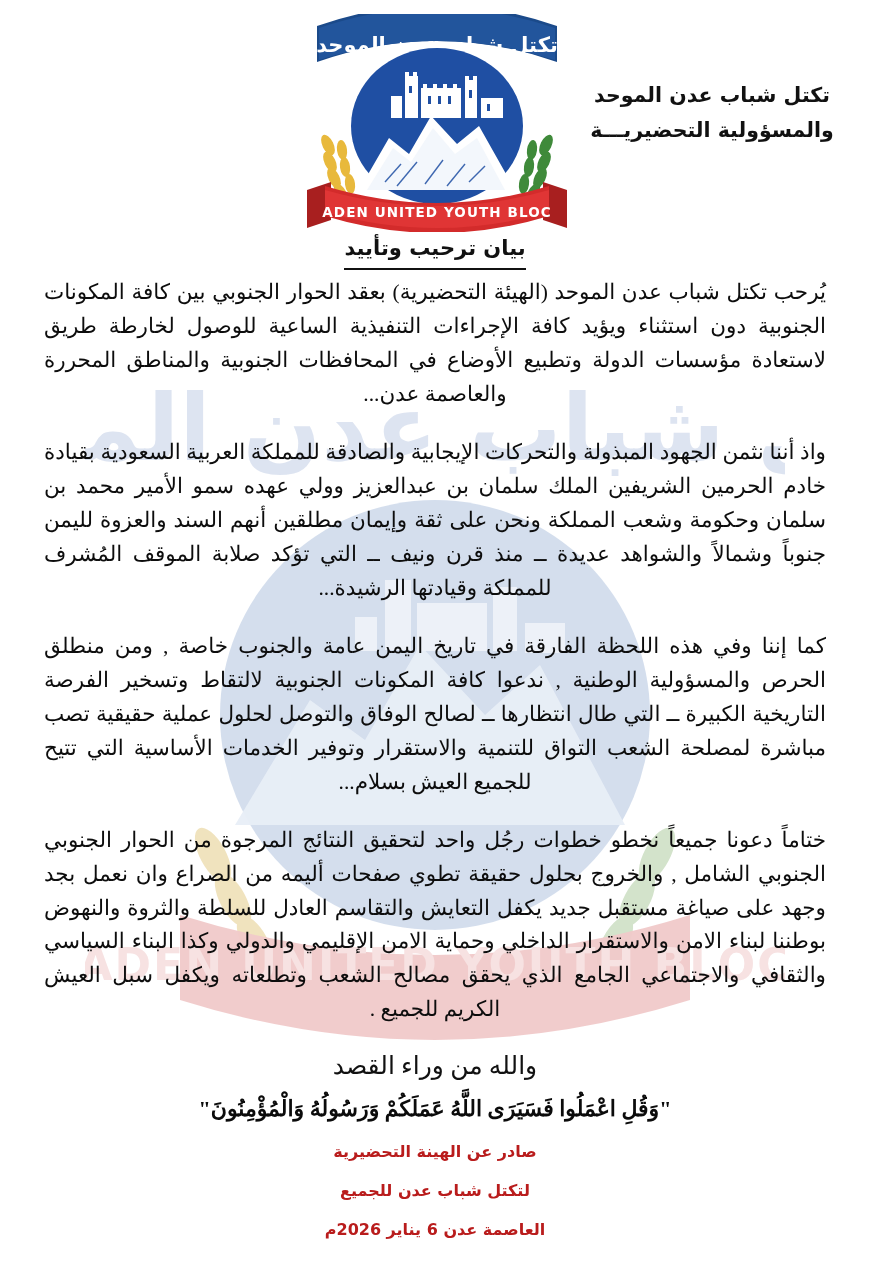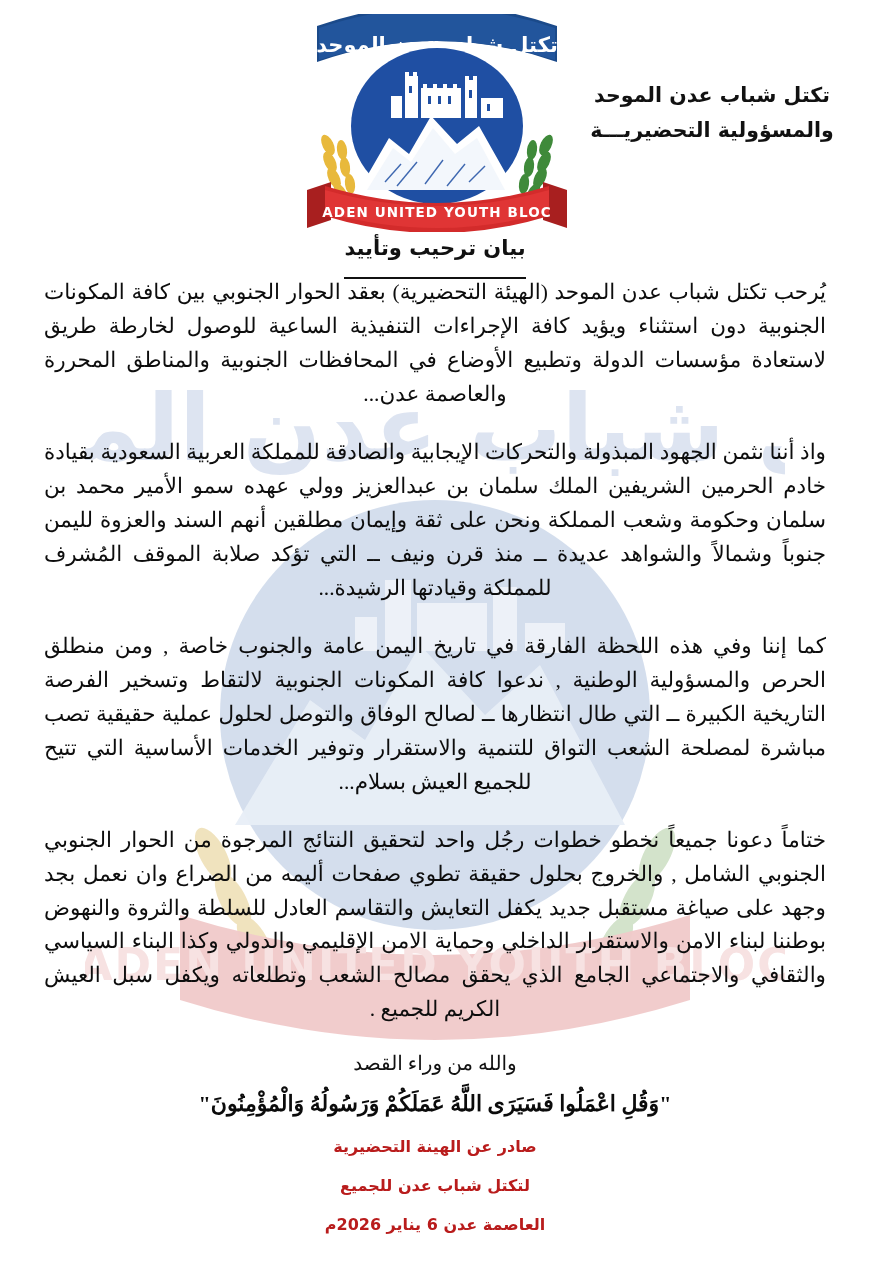--- a/index.html
+++ b/index.html
@@ -71,21 +71,21 @@
     text-align: center;
     font-family: "DejaVu Sans", "Liberation Sans", sans-serif;
     font-weight: bold;
     font-size: 21px;
     color: #111111;
     margin-top: 4px;
     margin-bottom: 16px;
   }
   .doc-title span {
     border-bottom: 2px solid #111111;
-    padding-bottom: 17px;
+    padding-bottom: 8px;
   }
 
   
   .body-wrap {
     position: relative;
     z-index: 2;
     padding: 0 44px;
   }
   p.para {
     margin: 0 0 24px 0;
@@ -100,21 +100,21 @@
 
   
   .closing {
     position: relative;
     z-index: 2;
     text-align: center;
     margin-top: 6px;
   }
   .closing-line {
     font-family: "Liberation Serif", "DejaVu Serif", serif;
-    font-size: 20px;
+    font-size: 25px;
     color: #111111;
     margin-bottom: 16px;
   }
   .verse {
     font-family: "Liberation Serif", "DejaVu Serif", serif;
     font-size: 22px;
     font-weight: bold;
     color: #0b0b0b;
     margin-bottom: 22px;
     direction: rtl;

